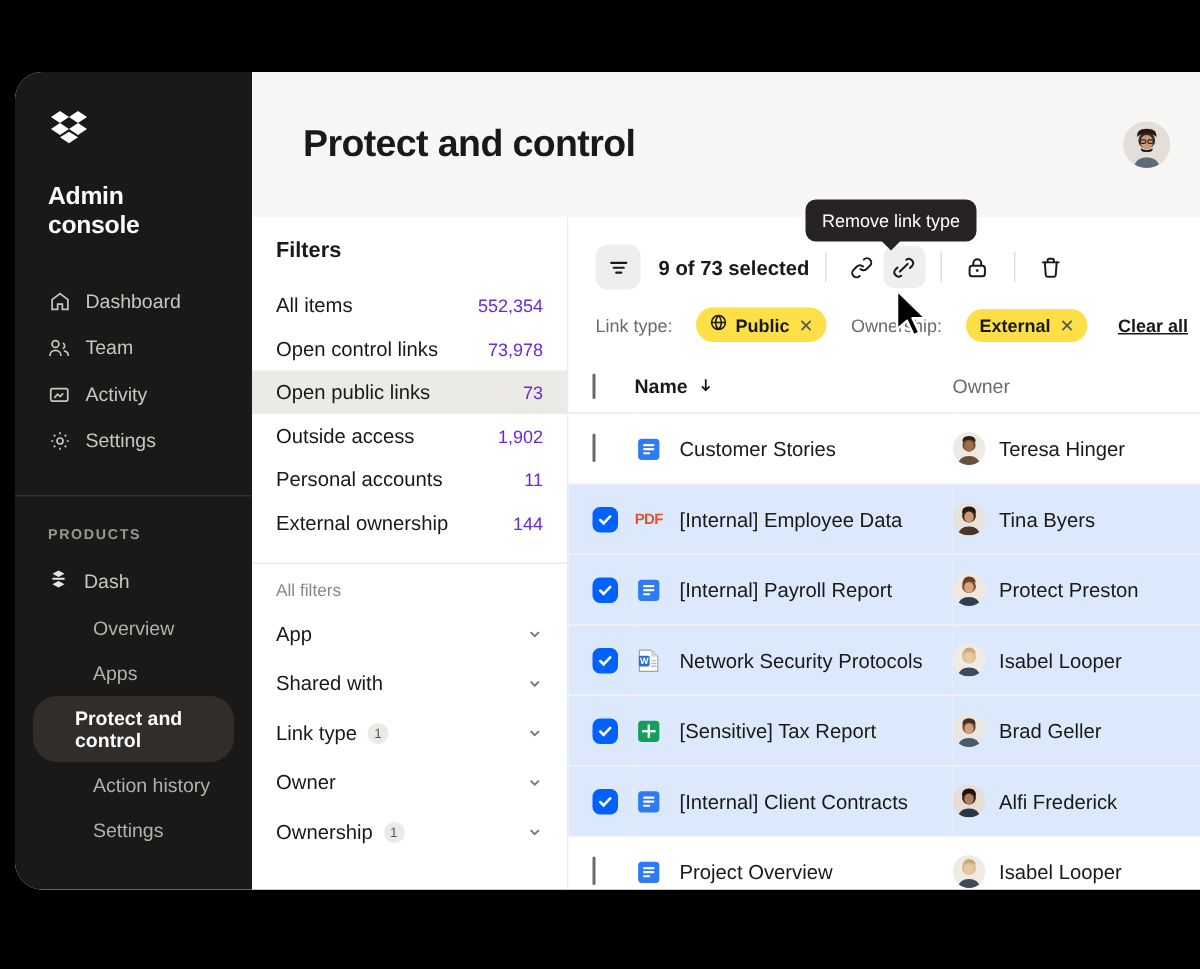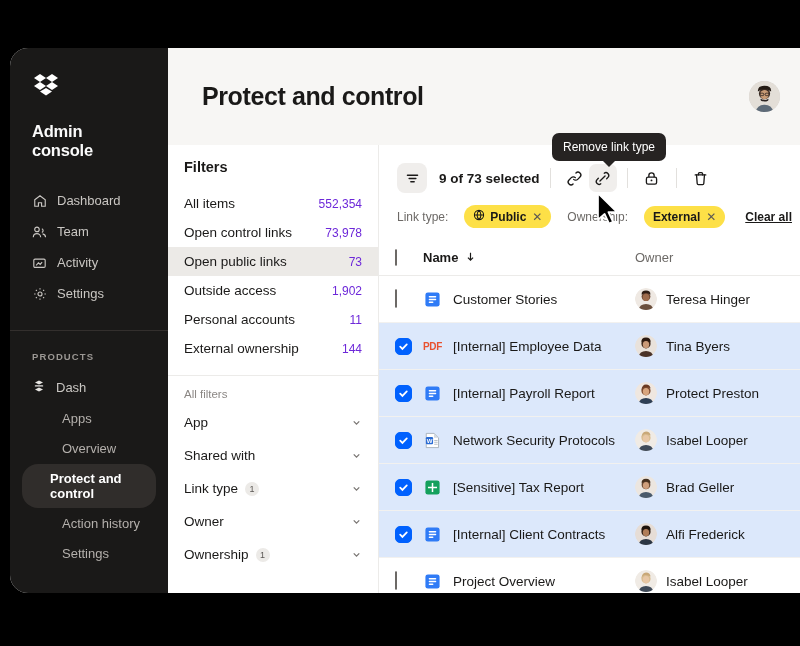--- a/index.html
+++ b/index.html
@@ -155,21 +155,21 @@
     display: flex; align-items: center; justify-content: center;
   }
   .cbx.on svg { display: block; }
 
   
   .ftico { width: 19px; height: 19px; flex: 0 0 19px; display: flex; align-items: center; justify-content: center; }
   .pdf-txt { font-size: 10px; font-weight: 700; color: #e8512f; letter-spacing: -0.4px; }
 
   
   .tooltip {
-    position: absolute; left: 552px; top: 133px;
+    position: absolute; left: 537px; top: 133px;
     background: #262322; color: #fff; font-size: 12px;
     padding: 7px 11px; border-radius: 7px; white-space: nowrap; z-index: 40;
   }
   .tooltip:after {
     content: ""; position: absolute; left: 50%; bottom: -6px; transform: translateX(-50%);
     border-left: 7px solid transparent; border-right: 7px solid transparent;
     border-top: 7px solid #262322;
   }
   .cursor { position: absolute; left: 596px; top: 192px; z-index: 50; pointer-events: none; }
 </style>
@@ -237,22 +237,22 @@
       <div class="prod-item">
         <span class="nav-ico">
           <svg width="14" height="14" viewBox="0 0 16 16" fill="#e8e6e3">
               <path d="M8 1.6L12.6 4 8 6.4 3.4 4z"></path>
               <rect x="3.2" y="7.1" width="9.6" height="1.5" rx=".7"></rect>
               <path d="M8 14.4L3.4 12 8 9.6 12.6 12z"></path>
             </svg>
         </span>
         <span>Dash</span>
       </div>
+      <div class="prod-sub">Overview</div>
       <div class="prod-sub">Apps</div>
-      <div class="prod-sub">Overview</div>
       <div class="prod-sub active">Protect and control</div>
       <div class="prod-sub">Action history</div>
       <div class="prod-sub">Settings</div>
     </aside>
 
     <section class="content">
 
       <div class="topbar">
         <div class="page-title">Protect and control</div>
         <div class="avatar-top">

